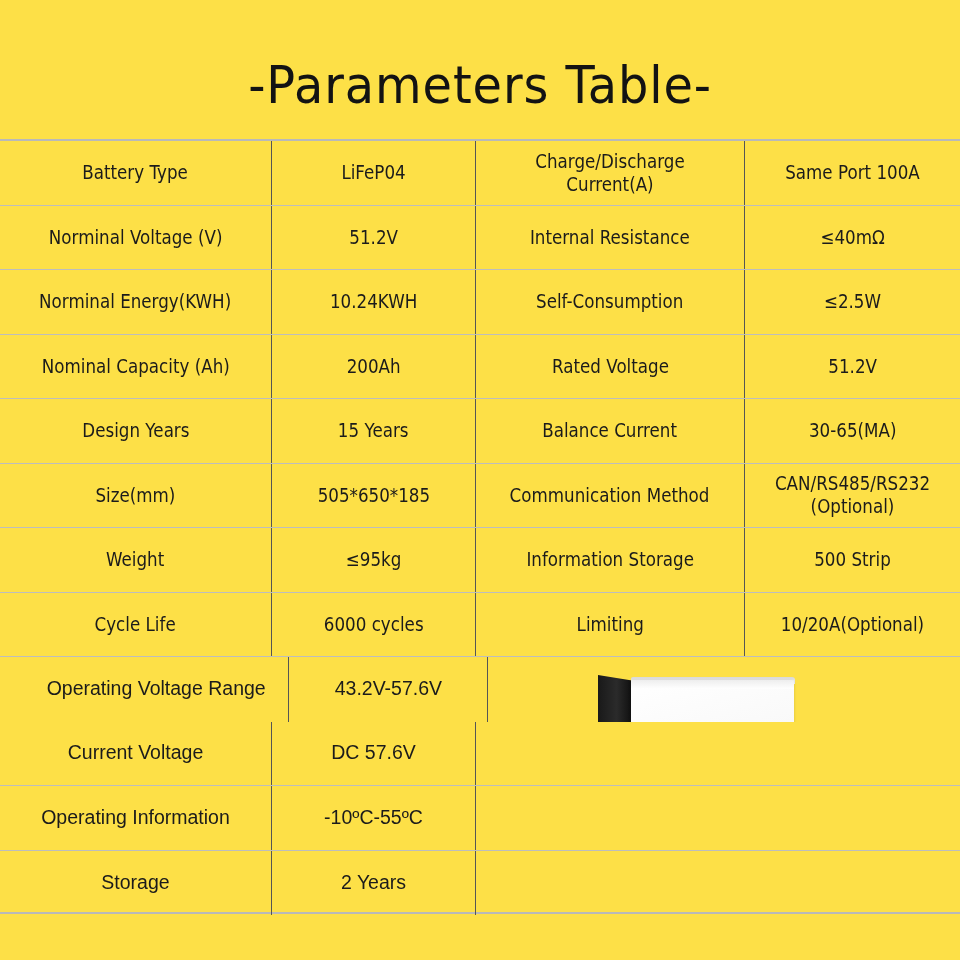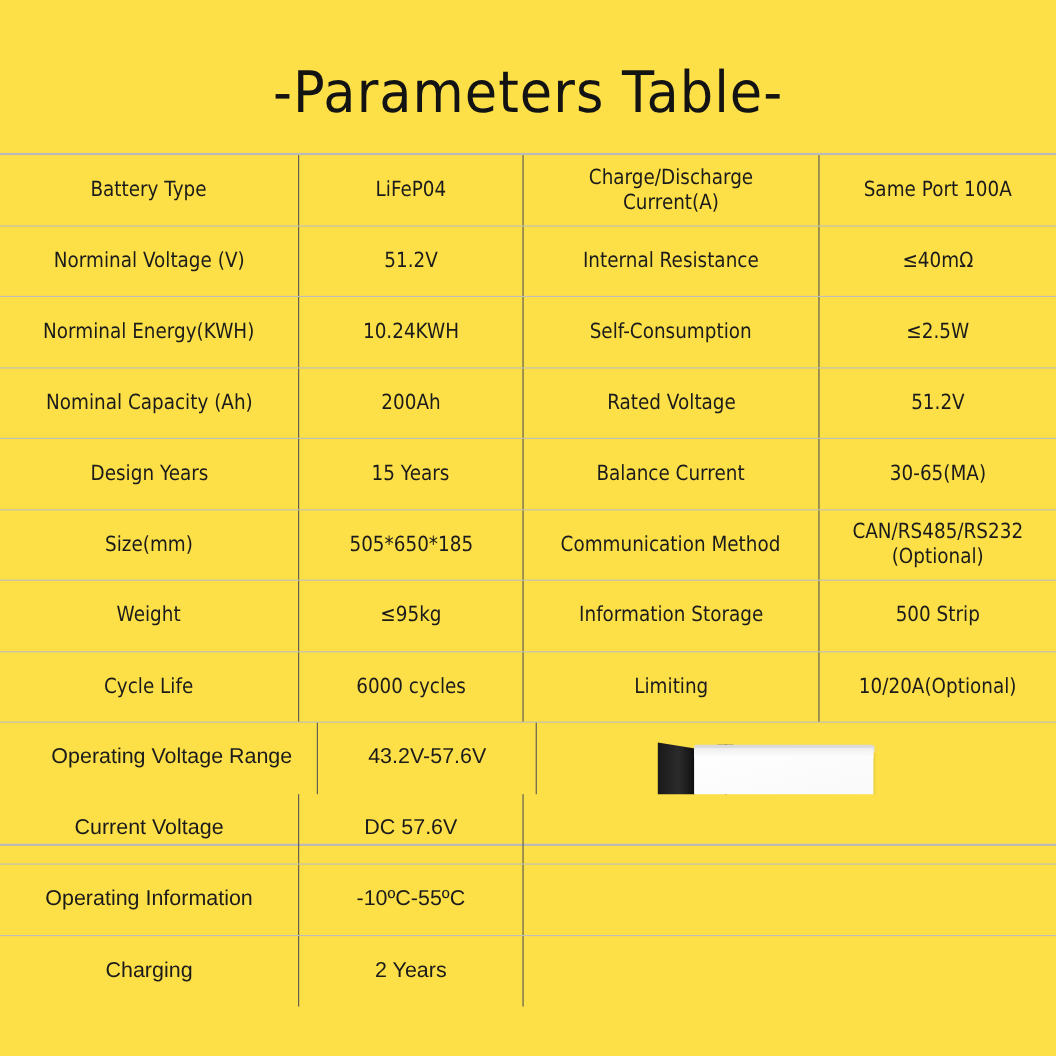--- a/index.html
+++ b/index.html
@@ -42,21 +42,21 @@
     transform-origin: center;
     white-space: nowrap;
   }
 
   
   .table {
     position: absolute;
     left: 0;
     top: 139px;
     width: 960px;
-    height: 630px;
+    height: 775px;
     border-top: 2px solid #b9b9b9;
     border-bottom: 2px solid #b9b9b9;
   }
 
   .row {
     position: relative;
     display: flex;
     width: 960px;
     height: 64.5px;
     border-bottom: 1.5px solid #bdbdbd;
@@ -332,21 +332,21 @@
           <span class="wide">Operating Information</span>
         </div>
       <div class="cell c2">
           <span class="wide">-10ºC-55ºC</span>
         </div>
       <div class="cell" style="width:484px;"></div>
     </div>
 
     <div class="row" style="border-bottom:none;">
       <div class="cell c1">
-          <span class="wide">Charging</span>
+          <span class="wide">Storage</span>
         </div>
       <div class="cell c2">
           <span class="wide">2 Years</span>
         </div>
       <div class="cell" style="width:484px;"></div>
     </div>
 
   </div>
 </div>
 

